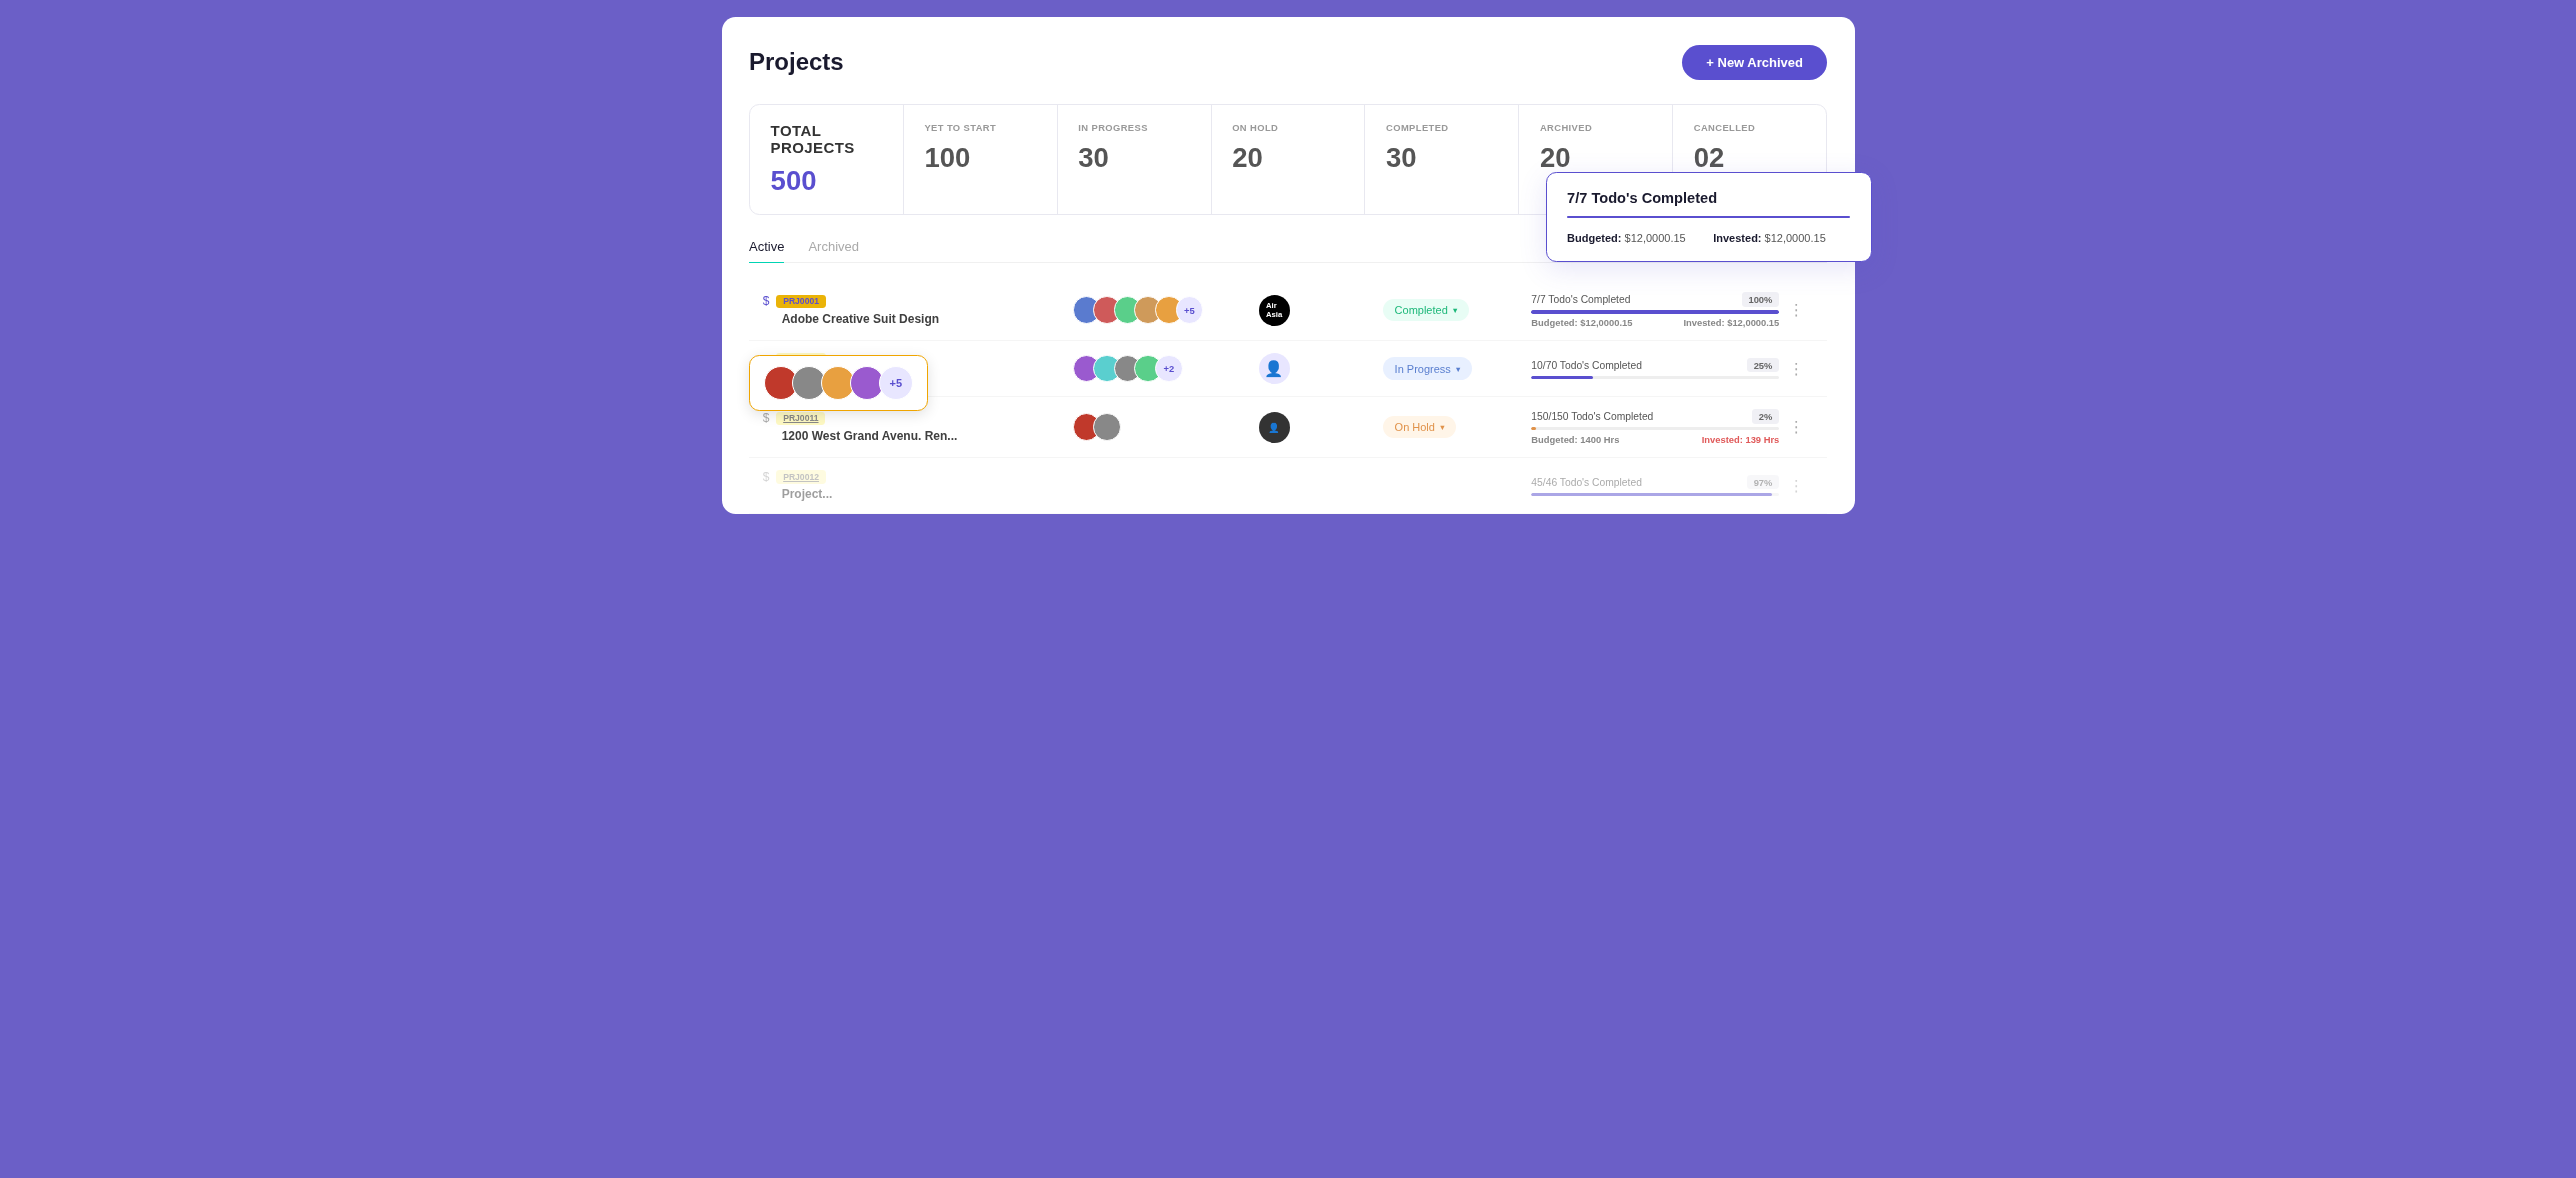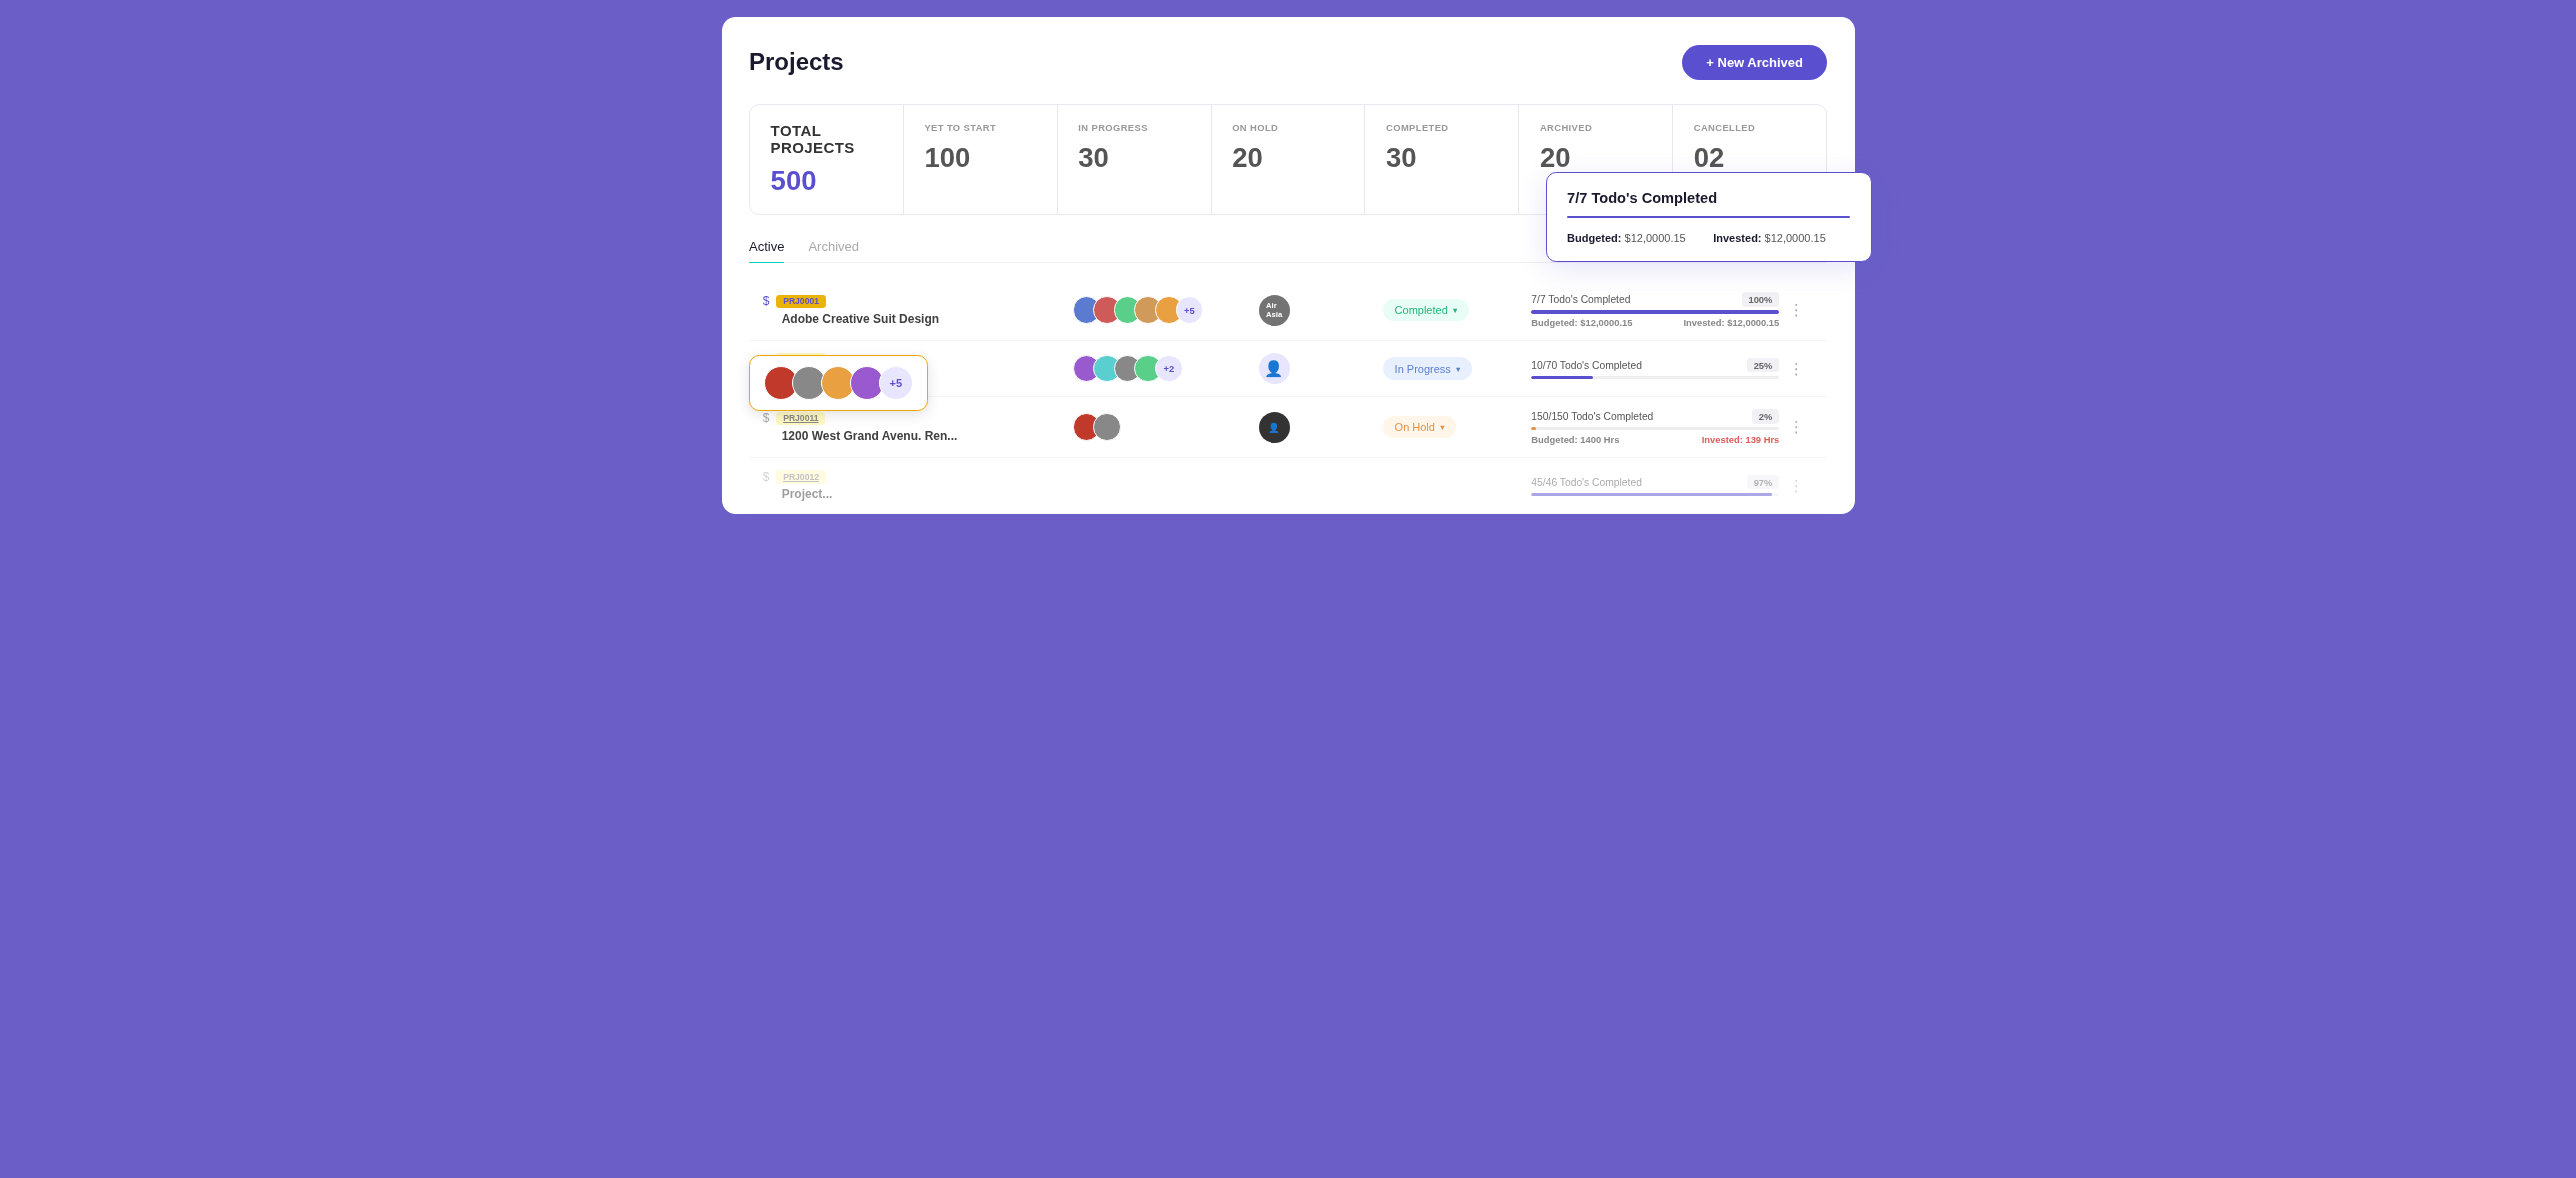--- a/index.html
+++ b/index.html
@@ -178,21 +178,21 @@
       margin-left: -6.9px;
     }
     
     .client-cell { display: flex; align-items: center; }
     .client-logo {
       width: 31px; height: 31px;
       border-radius: 50%;
       display: flex; align-items: center; justify-content: center;
       font-size: 9.4px; font-weight: 800;
     }
-    .client-logo.airasia { background: #737373; color: #fff; }
+    .client-logo.airasia { background: #000000; color: #fff; }
     .client-logo.empty { background: #e8e6ff; color: #5a4fcf; font-size: 15.5px; }
     .client-logo.dark { background: #333; color: #fff; }
     
     .status-badge {
       display: inline-flex; align-items: center; gap: 5.2px;
       padding: 5.2px 12px;
       border-radius: 17px;
       font-size: 11px;
       font-weight: 500;
       cursor: pointer;

